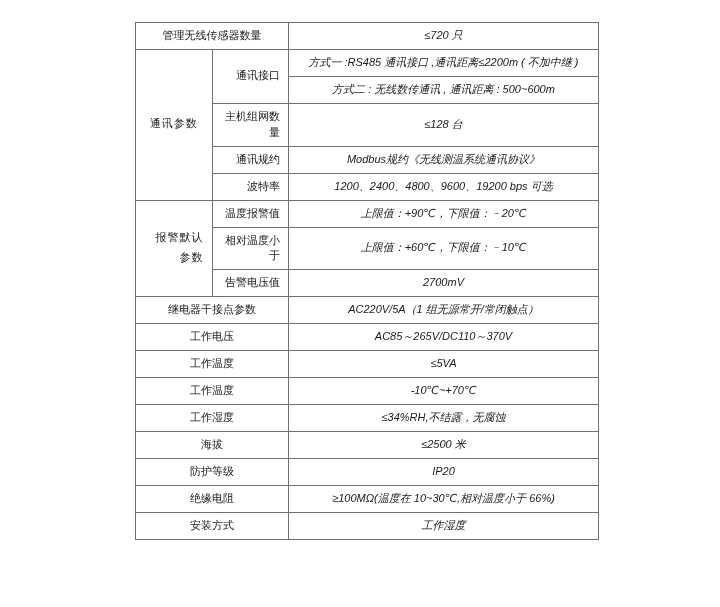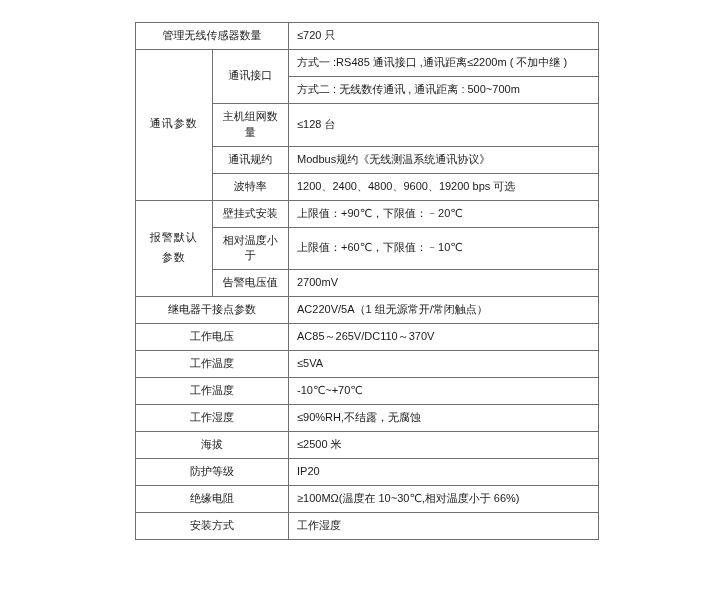--- a/index.html
+++ b/index.html
@@ -36,70 +36,72 @@
     word-break: break-all;
   }
   td.group {
     width: 66px;
     text-align: center;
     letter-spacing: 1px;
     font-family: Liberation Mono, monospace;
   }
   td.label {
     width: 136px;
-    text-align: center;
+    text-align: right;
   }
   td.value {
-    text-align: left;
+    text-align: center;
     padding-left: 10px;
+    font-style: italic;
   }
   td.label-wide {
     text-align: center;
   }
   .group-stack {
     display: block;
     line-height: 1.9;
+    text-align: right;
   }
 </style>
 </head>
 <body>
 
 <div class="sheet">
   <table class="spec">
     <tbody>
       <tr>
         <td class="label label-wide" colspan="2">管理无线传感器数量</td>
         <td class="value">≤720 只</td>
       </tr>
       <tr>
         <td class="group" rowspan="5">通讯参数</td>
         <td class="label" rowspan="2">通讯接口</td>
         <td class="value">方式一 :RS485 通讯接口 ,通讯距离≤2200m ( 不加中继 )</td>
       </tr>
       <tr>
-        <td class="value">方式二 : 无线数传通讯 , 通讯距离 : 500~700m</td>
+        <td class="value">方式二 : 无线数传通讯 , 通讯距离 : 500~600m</td>
       </tr>
       <tr>
         <td class="label">主机组网数量</td>
         <td class="value">≤128 台</td>
       </tr>
       <tr>
         <td class="label">通讯规约</td>
         <td class="value">Modbus规约《无线测温系统通讯协议》</td>
       </tr>
       <tr>
         <td class="label">波特率</td>
         <td class="value">1200、2400、4800、9600、19200 bps 可选</td>
       </tr>
       <tr>
         <td class="group" rowspan="3">
           <span class="group-stack">报警默认</span>
           <span class="group-stack">参数</span>
         </td>
-        <td class="label">壁挂式安装</td>
+        <td class="label">温度报警值</td>
         <td class="value">上限值：+90℃，下限值：﹣20℃</td>
       </tr>
       <tr>
         <td class="label">相对温度小于</td>
         <td class="value">上限值：+60℃，下限值：﹣10℃</td>
       </tr>
       <tr>
         <td class="label">告警电压值</td>
         <td class="value">2700mV</td>
       </tr>
@@ -114,21 +116,21 @@
       <tr>
         <td class="label label-wide" colspan="2">工作温度</td>
         <td class="value">≤5VA</td>
       </tr>
       <tr>
         <td class="label label-wide" colspan="2">工作温度</td>
         <td class="value">-10℃~+70℃</td>
       </tr>
       <tr>
         <td class="label label-wide" colspan="2">工作湿度</td>
-        <td class="value">≤90%RH,不结露，无腐蚀</td>
+        <td class="value">≤34%RH,不结露，无腐蚀</td>
       </tr>
       <tr>
         <td class="label label-wide" colspan="2">海拔</td>
         <td class="value">≤2500 米</td>
       </tr>
       <tr>
         <td class="label label-wide" colspan="2">防护等级</td>
         <td class="value">IP20</td>
       </tr>
       <tr>

